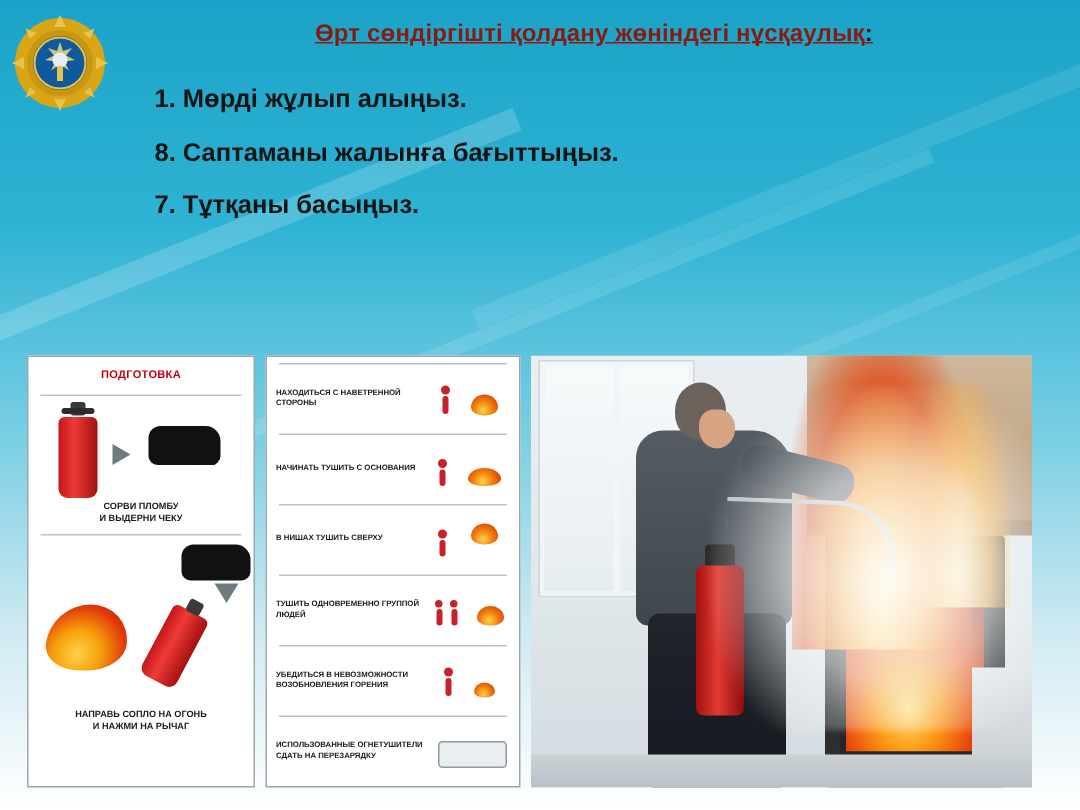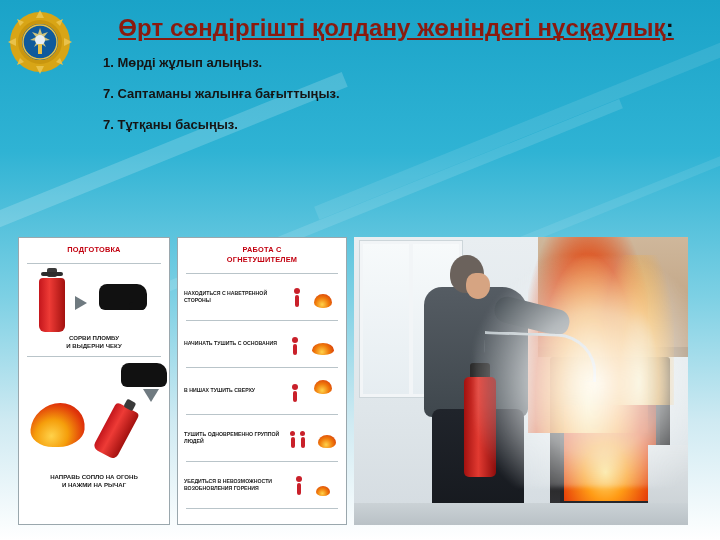--- a/index.html
+++ b/index.html
@@ -43,39 +43,39 @@
   }
   .emblem svg { display: block; }
 
   
   .title {
     position: absolute;
     left: 96px;
     top: 14px;
     width: 600px;
     text-align: center;
-    font-size: 24px;
+    font-size: 16px;
     font-weight: bold;
     color: #8b1a0e;
     text-decoration: underline;
     letter-spacing: .1px;
     white-space: nowrap;
   }
   .title .colon {
     color: #111111;
     text-decoration: none;
   }
   .steps {
     position: absolute;
     left: 103px;
     top: 56px;
     width: 590px;
   }
   .step {
-    font-size: 13px;
+    font-size: 17px;
     font-weight: bold;
     color: #151515;
     margin-bottom: 16px;
     line-height: 1.15;
   }
 
   
   .media {
     position: absolute;
     left: 18px;
@@ -385,21 +385,21 @@
       </g>
     </svg>
   </div>
 
   <div class="title">
     <span>Өрт сөндіргішті қолдану жөніндегі нұсқаулық</span><span class="colon">:</span>
   </div>
 
   <div class="steps">
     <div class="step">1. Мөрді жұлып алыңыз.</div>
-    <div class="step">7. Саптаманы жалынға бағыттыңыз.</div>
+    <div class="step">8. Саптаманы жалынға бағыттыңыз.</div>
     <div class="step">7. Тұтқаны басыңыз.</div>
   </div>
 
   <div class="media">
 
     <div class="poster p1">
       <div class="poster-head">
         <div>ПОДГОТОВКА</div>
       </div>
       <div class="rule"></div>
@@ -430,24 +430,20 @@
           <div class="neck" style="left:8px; top:-8px; width:10px; height:9px;"></div>
         </div>
         <div class="p1-cap">
           <div>НАПРАВЬ СОПЛО НА ОГОНЬ</div>
           <div>И НАЖМИ НА РЫЧАГ</div>
         </div>
       </div>
     </div>
 
     <div class="poster p2">
-      <div class="poster-head">
-        <div>РАБОТА С</div>
-        <div>ОГНЕТУШИТЕЛЕМ</div>
-      </div>
       <div class="rule"></div>
 
       <div class="p2-row">
         <div class="p2-text">НАХОДИТЬСЯ С НАВЕТРЕННОЙ СТОРОНЫ</div>
         <div class="p2-art">
           <div class="fig head" style="left:6px; top:6px; width:6px; height:6px;"></div>
           <div class="fig" style="left:7px; top:13px; width:4px; height:12px;"></div>
           <div class="smallflame" style="left:26px; top:12px; width:18px; height:14px;"></div>
         </div>
       </div>

